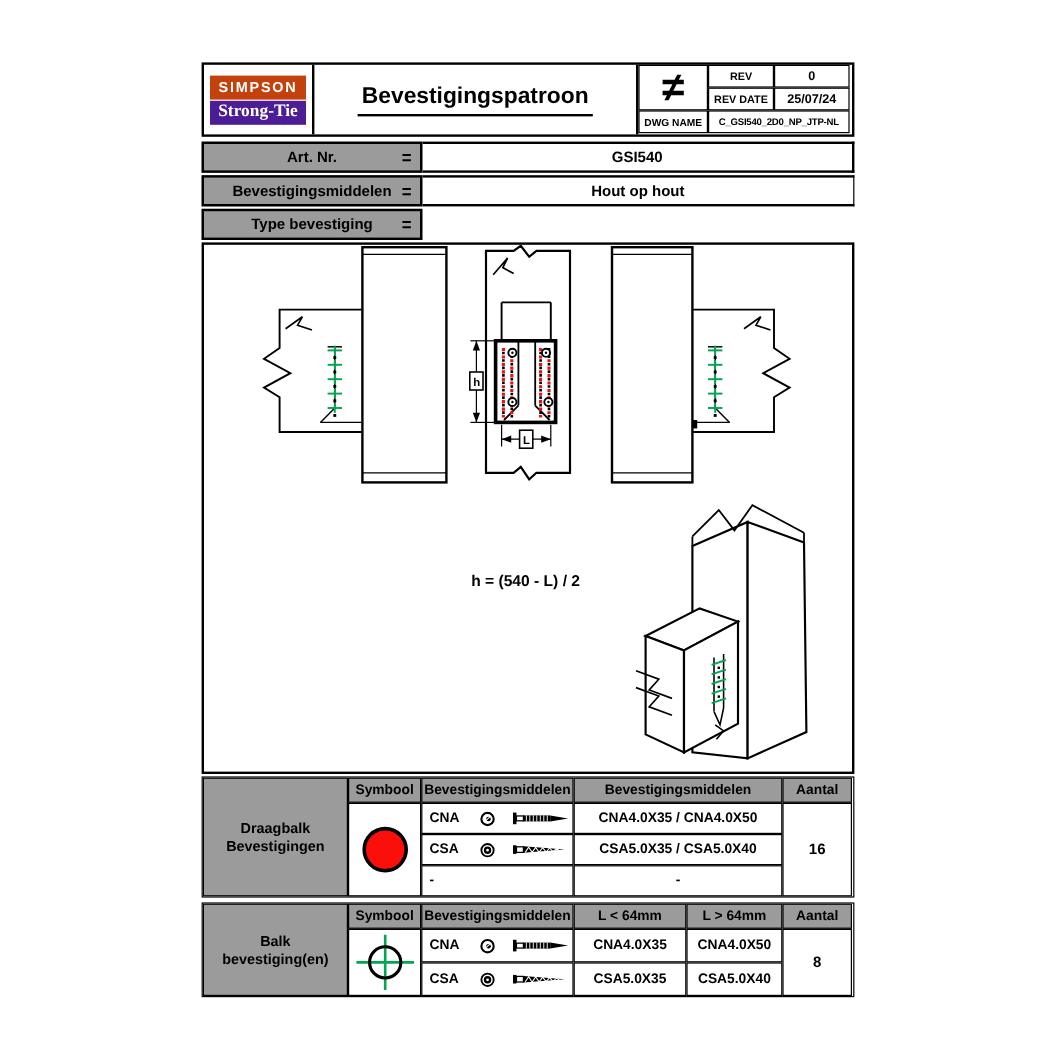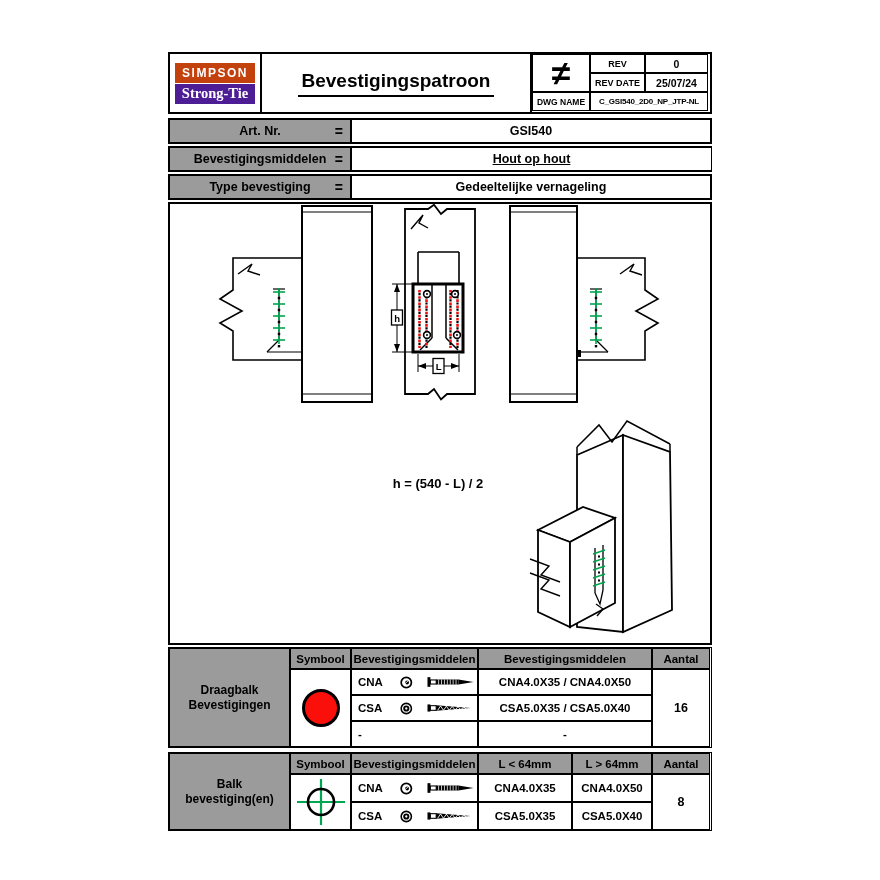--- a/index.html
+++ b/index.html
@@ -26,21 +26,21 @@
   .dwg-lab{grid-column:1;grid-row:3;font-size:8.5px;font-weight:bold;}
   .dwg-val{grid-column:2/4;grid-row:3;font-size:8px;font-weight:bold;letter-spacing:-0.2px;}
 
   
   .spec-row{left:168px;width:544px;height:26px;display:flex;}
   .spec-label{width:184px;border:2px solid #000;position:relative;display:flex;align-items:center;
               justify-content:center;font-size:12.5px;font-weight:bold;box-sizing:border-box;}
   .spec-eq{position:absolute;right:7px;font-size:14px;font-weight:900;transform:scaleY(1.15);}
   .spec-val{flex:1;border:2px solid #000;border-left-width:0;display:flex;align-items:center;
             justify-content:center;font-size:12.5px;font-weight:bold;box-sizing:border-box;background:#fff;}
-  .spec-val.split{border-right-width:1px;text-decoration:underline;}
+  .spec-val.split{border-right-width:1px;}
   .spec-val.split2{border-left-width:1px;}
 
   
   #drawingarea{left:168px;top:202px;width:544px;height:443px;border:2.5px solid #000;background:#fff;}
   #drawingarea svg{position:absolute;left:0;top:0;}
   #formula{position:absolute;left:187px;top:227px;width:162px;text-align:center;
            font-size:13px;font-weight:bold;margin-top:45px;}
 
   
   .ftable{left:168px;width:544px;display:grid;border:1.5px solid #000;background:#fff;}
@@ -93,21 +93,20 @@
       <span>Bevestigingsmiddelen</span>
       <span class="spec-eq">=</span>
     </div>
     <div class="spec-val split">Hout op hout</div>
   </div>
   <div class="spec-row abs" style="top:174px">
     <div class="spec-label gray">
       <span>Type bevestiging</span>
       <span class="spec-eq">=</span>
     </div>
-    <div class="spec-val">Gedeeltelijke vernageling</div>
   </div>
 
   <div id="drawingarea" class="abs">
     <svg width="539" height="438" viewBox="0 0 539 438">
       <g stroke="#000" fill="none" stroke-width="1.6" stroke-linejoin="miter">
 
         <g>
 
           <path d="M132,54 L63,54 L63,86 L50,95 L72,107 L50,119 L63,127 L63,156 L132,156" fill="#fff"></path>
 

